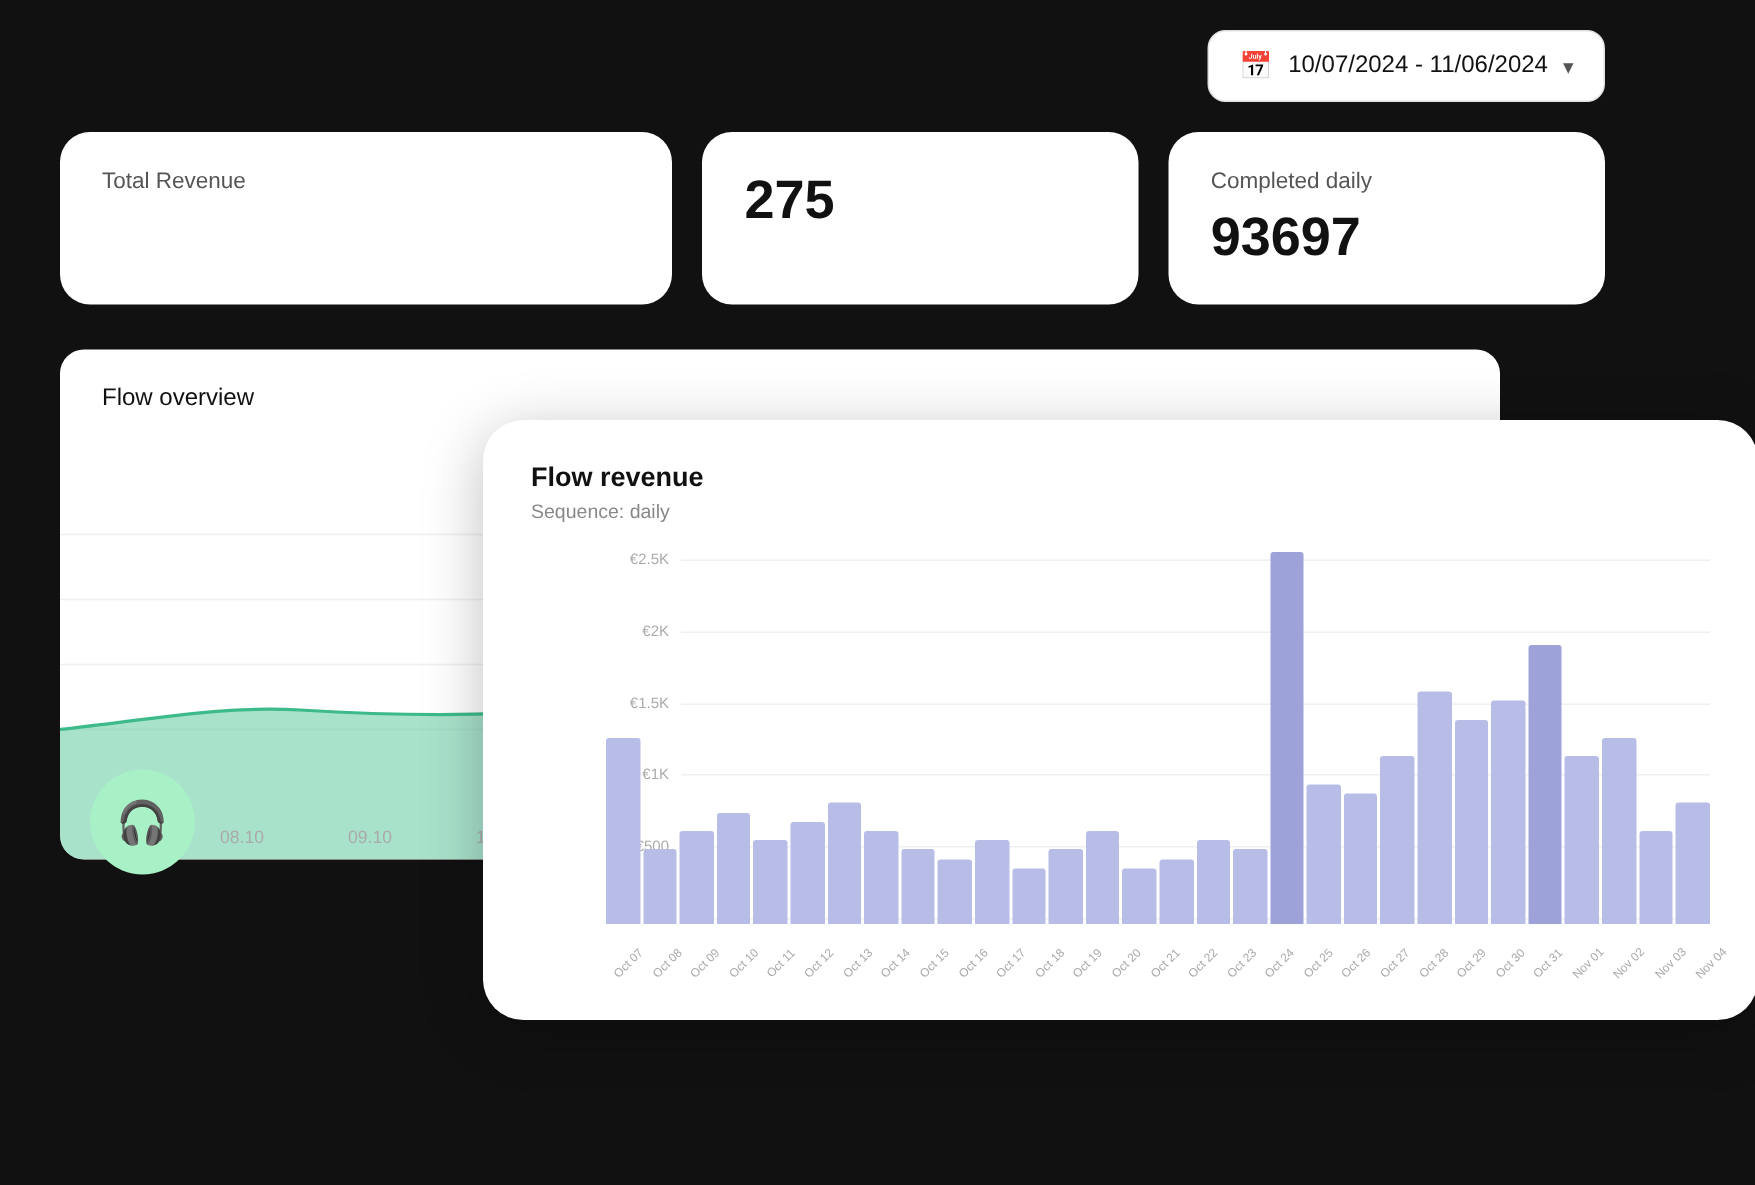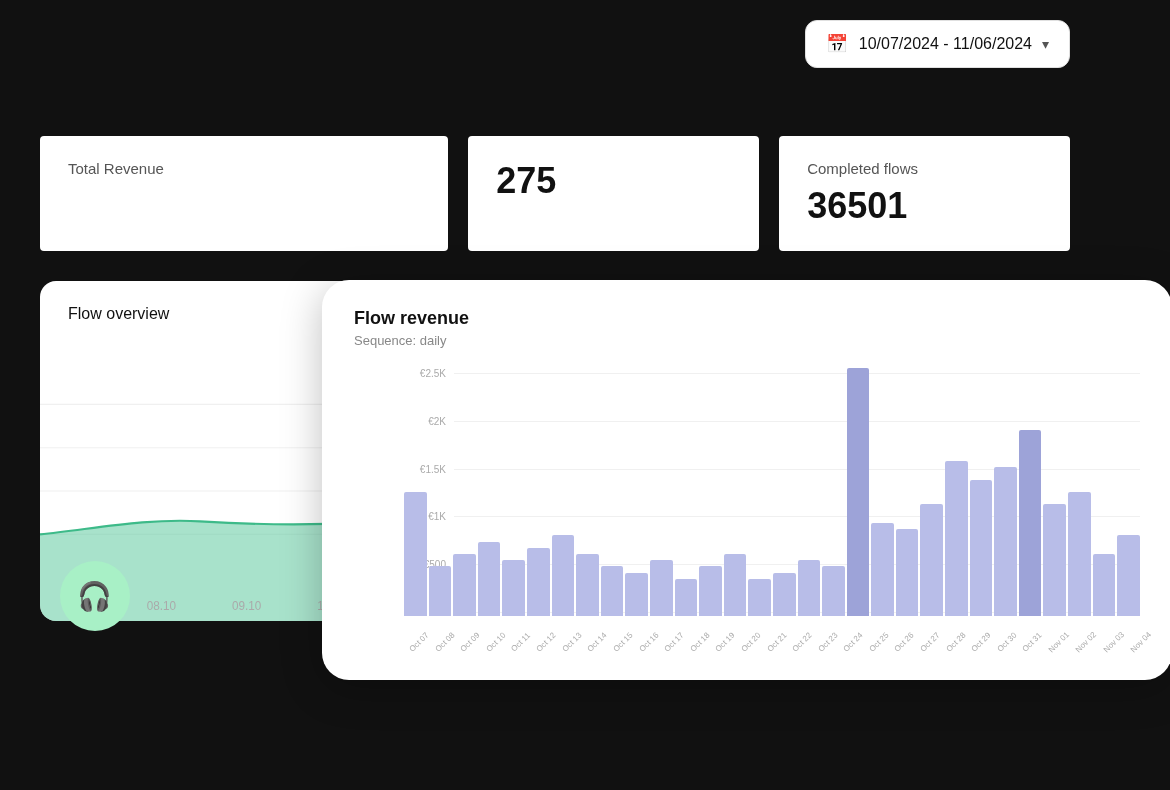--- a/index.html
+++ b/index.html
@@ -52,24 +52,23 @@
     
     .metrics-row {
       display: flex;
       gap: 20px;
       margin-bottom: 30px;
       padding-right: 60px;
     }
 
     .metric-card {
       background: white;
-      border-radius: 4px;
+      border-radius: 20px;
       padding: 24px 28px;
       flex: 1;
-      margin-top: 48px;
     }
 
     .metric-card.large {
       flex: 1.5;
     }
 
     .metric-label {
       font-size: 15px;
       color: #555;
       font-weight: 400;
@@ -257,22 +256,22 @@
   </div>
 
   <div class="metrics-row">
     <div class="metric-card large">
       <div class="metric-label">Total Revenue</div>
     </div>
     <div class="metric-card">
       <div class="metric-value">275</div>
     </div>
     <div class="metric-card">
-      <div class="metric-label">Completed flows</div>
-      <div class="metric-value">36501</div>
+      <div class="metric-label">Completed daily</div>
+      <div class="metric-value">93697</div>
     </div>
   </div>
 
   <div class="flow-overview-card">
     <div class="flow-overview-title">Flow overview</div>
 
     <div class="mini-chart-area">
       <svg class="mini-line-svg" viewBox="0 0 900 240" preserveAspectRatio="none">
 
         <line x1="0" y1="40" x2="900" y2="40" stroke="#f0f0f0" stroke-width="1"></line>

